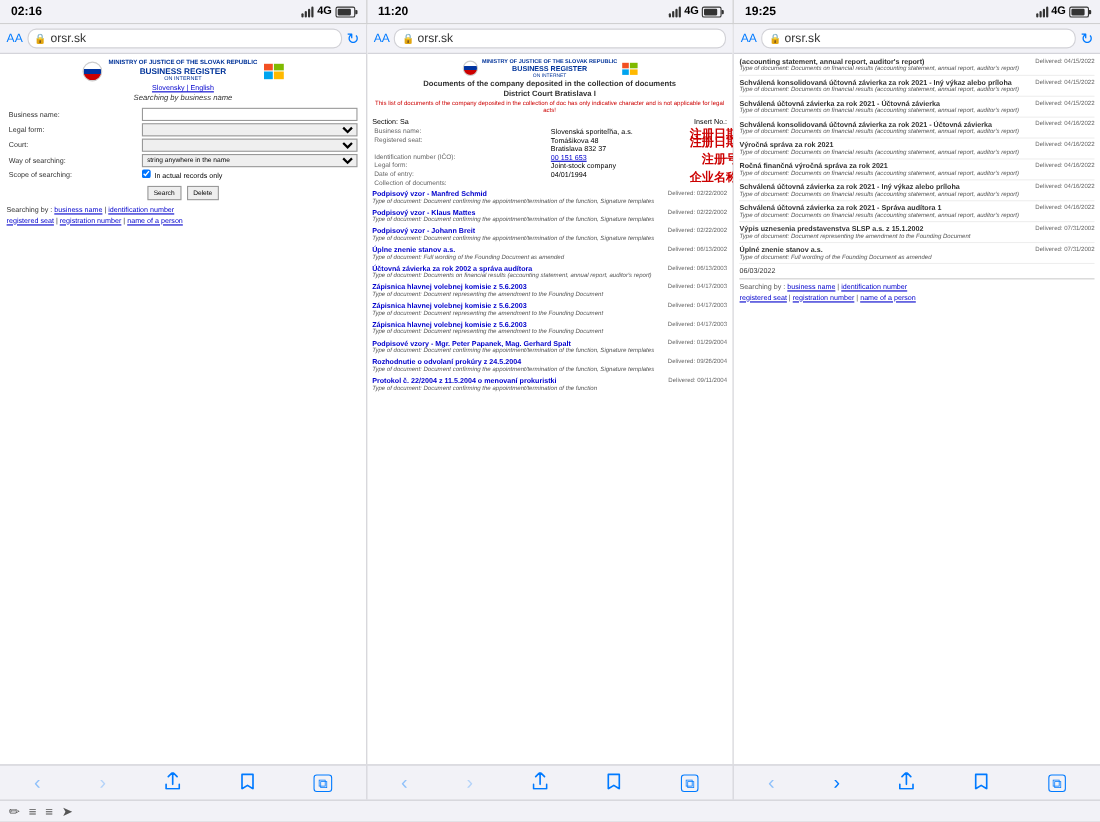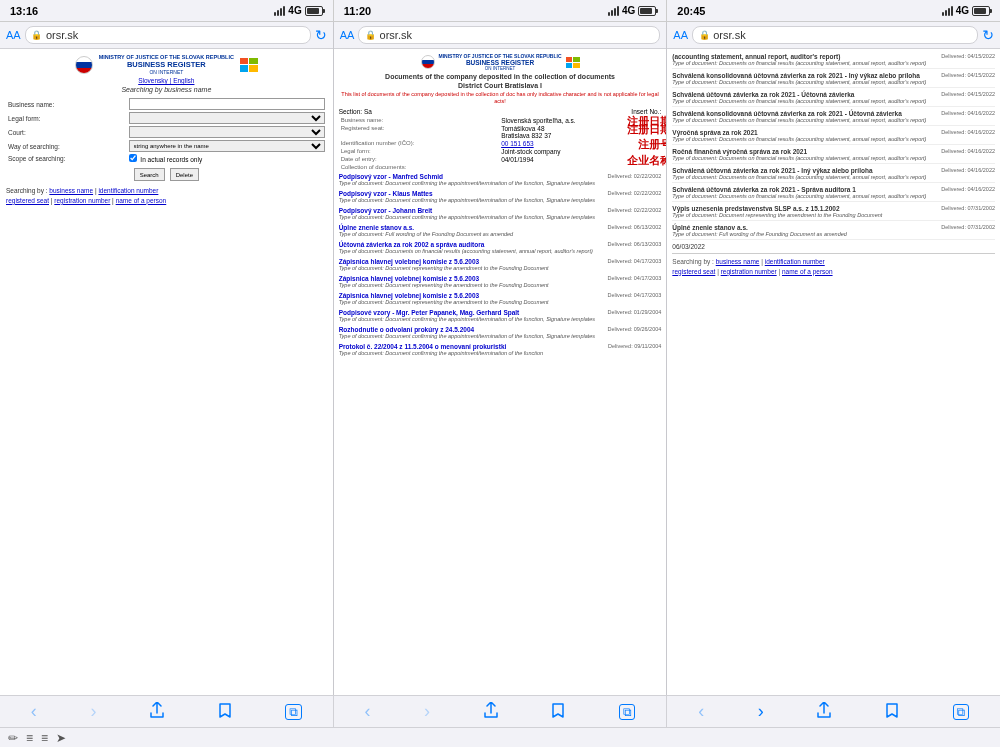--- a/index.html
+++ b/index.html
@@ -17,21 +17,21 @@
     ::-webkit-scrollbar { width: 3px; }
     ::-webkit-scrollbar-track { background: #f0f0f0; }
     ::-webkit-scrollbar-thumb { background: #bbb; border-radius: 3px; }
   </style>
 </head>
 <body>
 
 <div style="display:flex; height:22px; background:#f2f2f7; border-bottom:1px solid #ccc;">
 
   <div style="flex:1; display:flex; justify-content:space-between; align-items:center; padding:0 10px; font-size:11px; font-weight:700; border-right:1px solid #ccc;">
-    <span style="font-size:11px; font-weight:600;">13:16</span>
+    <span style="font-size:11px; font-weight:600;">02:16</span>
     <div style="display:flex; align-items:center; gap:3px;">
       <div style="display:flex; align-items:flex-end; gap:1px; height:10px;">
         <span style="display:inline-block; width:2px; height:4px; background:#333; border-radius:1px;"></span>
         <span style="display:inline-block; width:2px; height:6px; background:#333; border-radius:1px;"></span>
         <span style="display:inline-block; width:2px; height:8px; background:#333; border-radius:1px;"></span>
         <span style="display:inline-block; width:2px; height:10px; background:#333; border-radius:1px;"></span>
       </div>
       <span style="font-size:10px; font-weight:600;">4G</span>
       <div style="display:inline-block; width:18px; height:10px; border:1.5px solid #333; border-radius:2px; position:relative; vertical-align:middle;">
         <div style="position:absolute; left:1px; top:1px; width:75%; height:calc(100% - 2px); background:#333; border-radius:1px;"></div>
@@ -51,21 +51,21 @@
       </div>
       <span style="font-size:10px; font-weight:600;">4G</span>
       <div style="display:inline-block; width:18px; height:10px; border:1.5px solid #333; border-radius:2px; position:relative; vertical-align:middle;">
         <div style="position:absolute; left:1px; top:1px; width:75%; height:calc(100% - 2px); background:#333; border-radius:1px;"></div>
         <div style="position:absolute; right:-3px; top:2.5px; width:2px; height:4px; background:#333; border-radius:0 1px 1px 0;"></div>
       </div>
     </div>
   </div>
 
   <div style="flex:1; display:flex; justify-content:space-between; align-items:center; padding:0 10px; font-size:11px; font-weight:700;">
-    <span style="font-size:11px; font-weight:600;">20:45</span>
+    <span style="font-size:11px; font-weight:600;">19:25</span>
     <div style="display:flex; align-items:center; gap:3px;">
       <div style="display:flex; align-items:flex-end; gap:1px; height:10px;">
         <span style="display:inline-block; width:2px; height:4px; background:#333; border-radius:1px;"></span>
         <span style="display:inline-block; width:2px; height:6px; background:#333; border-radius:1px;"></span>
         <span style="display:inline-block; width:2px; height:8px; background:#333; border-radius:1px;"></span>
         <span style="display:inline-block; width:2px; height:10px; background:#333; border-radius:1px;"></span>
       </div>
       <span style="font-size:10px; font-weight:600;">4G</span>
       <div style="display:inline-block; width:18px; height:10px; border:1.5px solid #333; border-radius:2px; position:relative; vertical-align:middle;">
         <div style="position:absolute; left:1px; top:1px; width:75%; height:calc(100% - 2px); background:#333; border-radius:1px;"></div>

